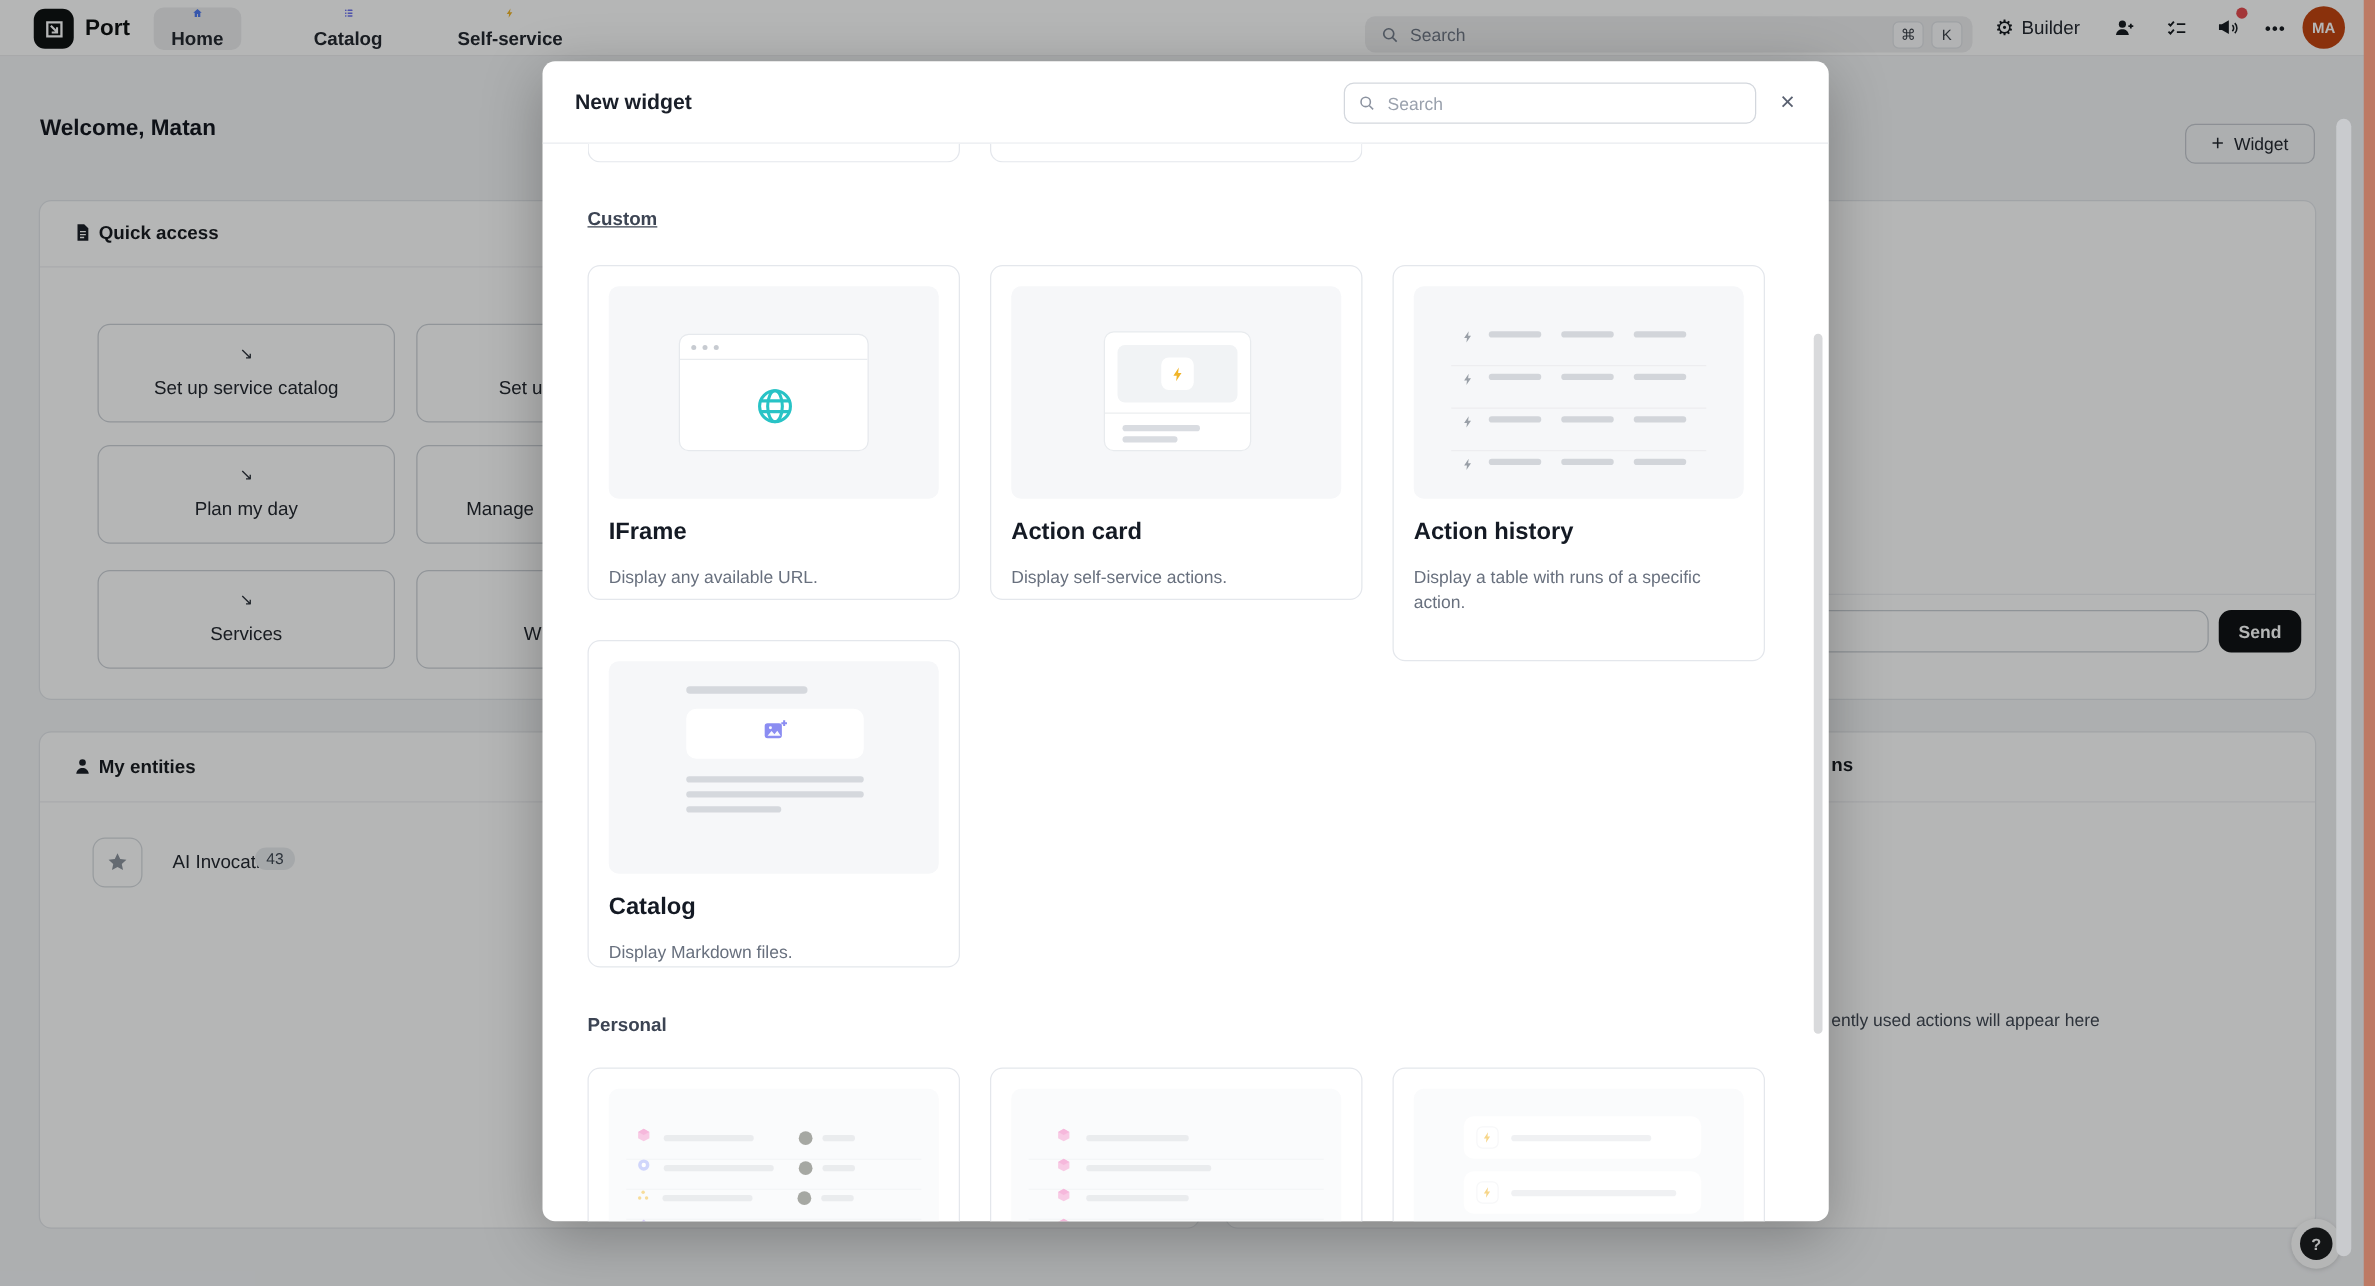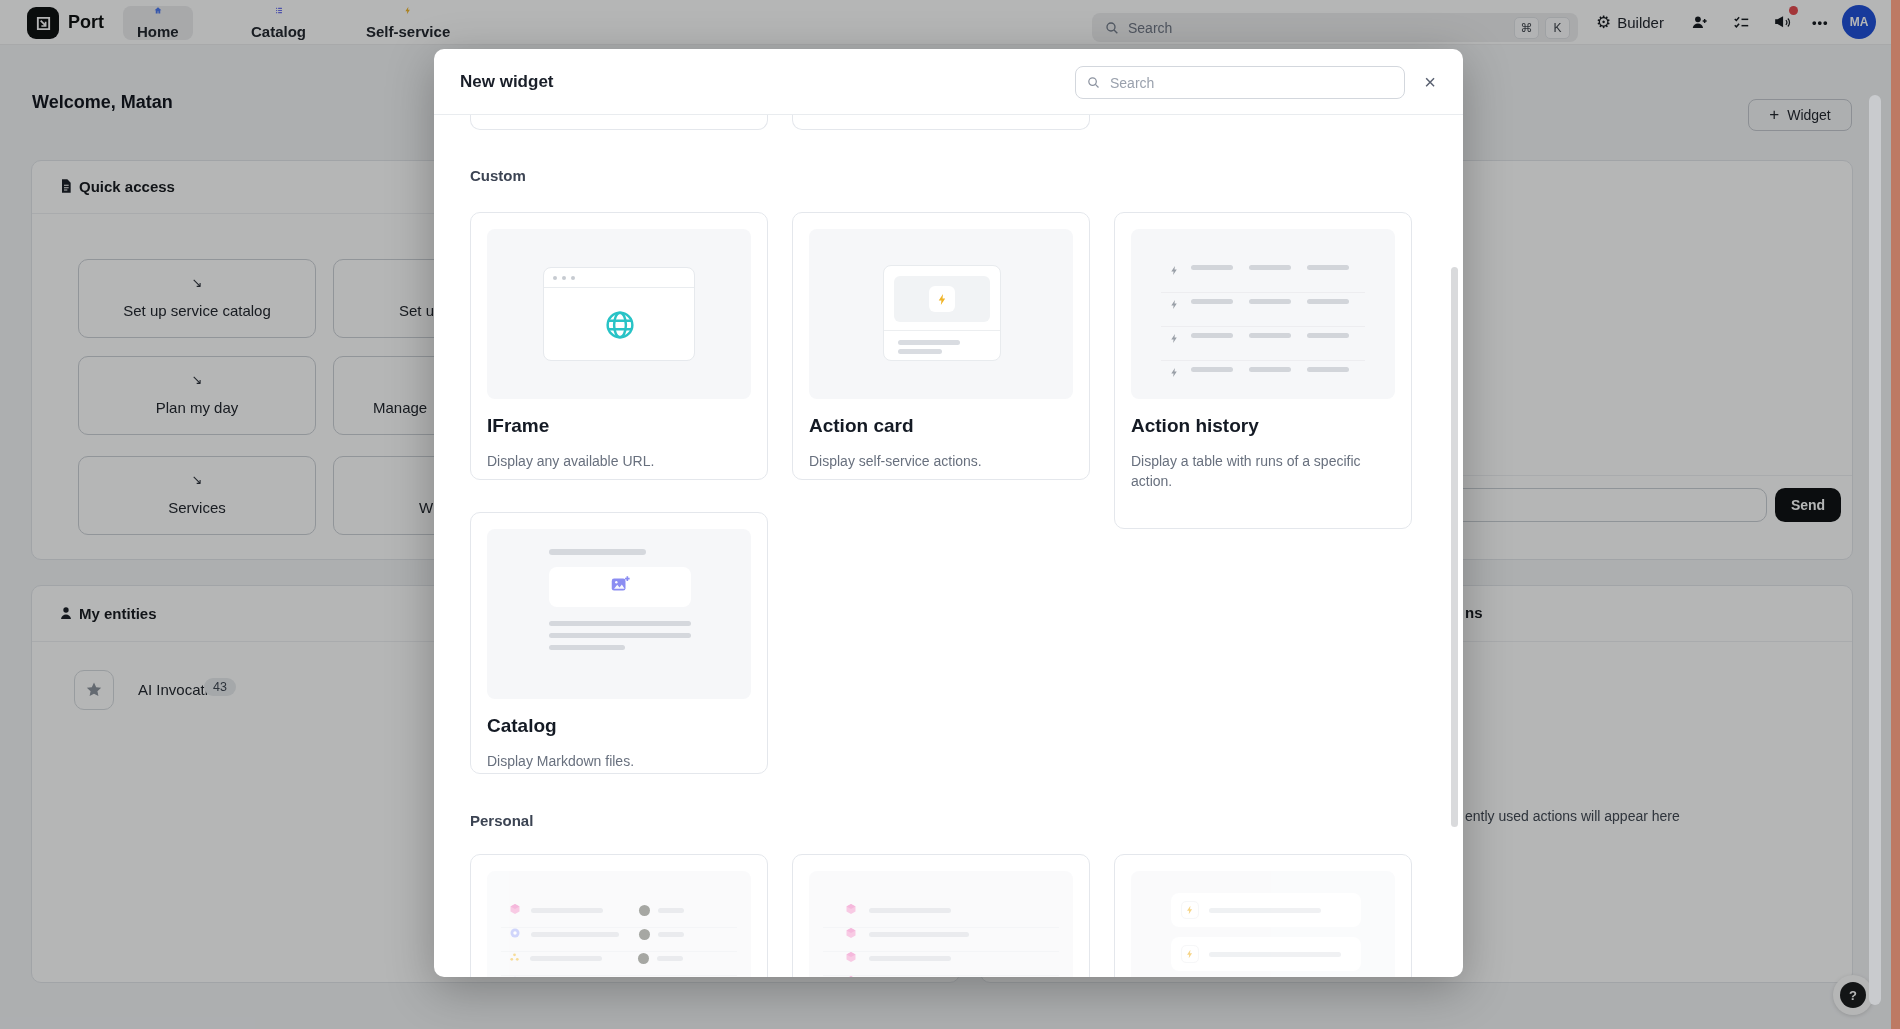--- a/index.html
+++ b/index.html
@@ -19,21 +19,21 @@
   .brand { position:absolute; left:68px; top:0; height:45px; line-height:45px; font-size:18px; font-weight:700; color:#0b0d0e; }
   .nav-tab { position:absolute; top:6px; height:34px; display:flex; align-items:center; gap:8px; padding:0 14px; border-radius:8px; font-size:15px; color:#20242c; font-weight:700;flex-direction:column; }
   .nav-tab.active { background:#ececee; }
   .nav-search { position:absolute; left:1092px; top:13px; width:486px; height:29px; background:#eeeef0; border-radius:8px; display:flex; align-items:center; padding:0 8px 0 12px; }
   .nav-search input { border:none; background:transparent; outline:none; flex:1; margin-left:8px; font-size:14px; color:#30343c; font-family:inherit; }
   .nav-search input::placeholder { color:#6d7482; }
   .keycap { width:25px; height:22px; background:#fbfbfc; border:1px solid #e0e2e6; border-radius:5px; font-size:12px; color:#3a3f47; display:flex; align-items:center; justify-content:center; margin-left:6px; }
   .nav-right-item { position:absolute; top:0; height:45px; display:flex; align-items:center; gap:6px; font-size:15px; color:#20242c; font-weight:500; }
   .more-glyph { font-size:13px; letter-spacing:1px; color:#14181d; font-weight:700; }
   .notif-dot { position:absolute; left:1789px; top:6px; width:9px; height:9px; border-radius:50%; background:#e5484d; }
-  .avatar { position:absolute; left:1842px; top:5px; width:34px; height:34px; border-radius:50%; background:#1d4ed8; color:#fff; font-size:12px; font-weight:700; display:flex; align-items:center; justify-content:center; }
+  .avatar { position:absolute; left:1842px; top:5px; width:34px; height:34px; border-radius:50%; background:#c2410c; color:#fff; font-size:12px; font-weight:700; display:flex; align-items:center; justify-content:center; }
 
   
   .welcome { position:absolute; left:32px; top:92px; font-size:18px; font-weight:700; color:#10141c; }
   .widget-btn { position:absolute; left:1748px; top:99px; width:104px; height:32px; border:1px solid #c4c8ce; border-radius:8px; display:flex; align-items:center; justify-content:center; gap:8px; font-size:14px; color:#20242c; background:transparent; }
   .widget-btn .plus { font-size:17px; font-weight:400; }
   .card { position:absolute; background:#ffffff; border:1px solid #e3e6ea; border-radius:10px; }
   .card-header-label { position:absolute; font-size:15px; font-weight:700; color:#15181d; }
   .card-divider { position:absolute; left:0; right:0; height:1px; background:#eef0f2; }
   .qa-btn { position:absolute; width:238px; height:79px; border:1px solid #ccd0d6; border-radius:10px; background:#fff; }
   .qa-arrow { position:absolute; top:15px; left:0; right:0; text-align:center; font-size:13px; color:#2a2f38; }
@@ -260,21 +260,21 @@
             <path d="M15 15l5 5" stroke="#8c93a0" stroke-width="2"></path>
           </svg>
         <input type="text" placeholder="Search" style="">
       </div>
       <button class="modal-close">×</button>
     </div>
 
     <div class="partial-card" style="left:36px;"></div>
     <div class="partial-card" style="left:358px;"></div>
 
-    <div class="section-label" style="top:118px;">Custom</div>
+    <div class="section-label" style="top:118px;text-decoration:underline;">Custom</div>
 
     <div class="widget-card" style="left:358px; top:163px; height:268px;">
       <div class="wc-illus">
         <div class="mini-card">
           <div class="mini-card-top">
             <div class="bolt-box">
               <svg width="13" height="13" viewBox="0 0 24 24">
                   <path d="M13 2L5 14h5l-1 8 8-12h-5z" fill="#f0b429"></path>
                 </svg>
             </div>

